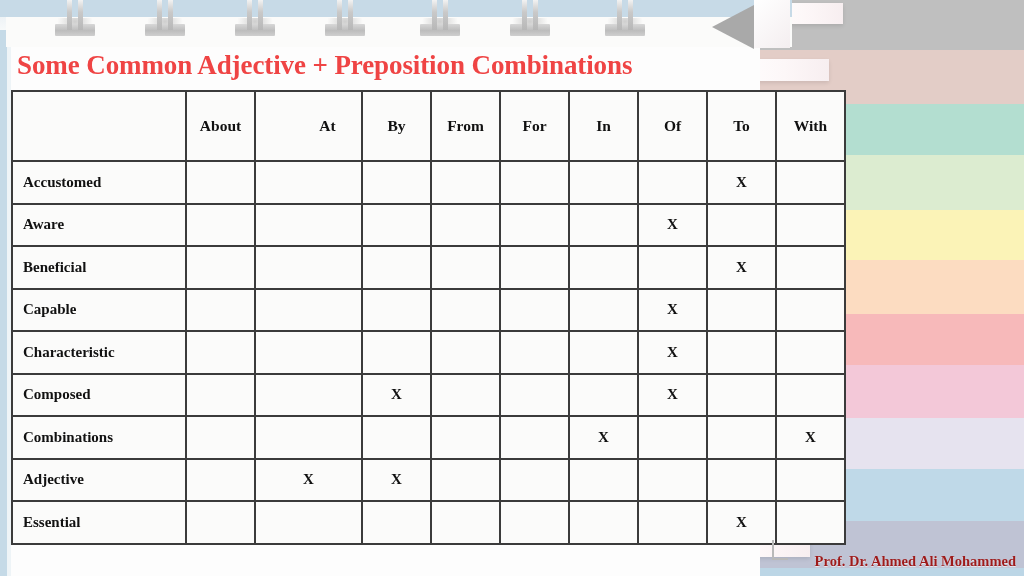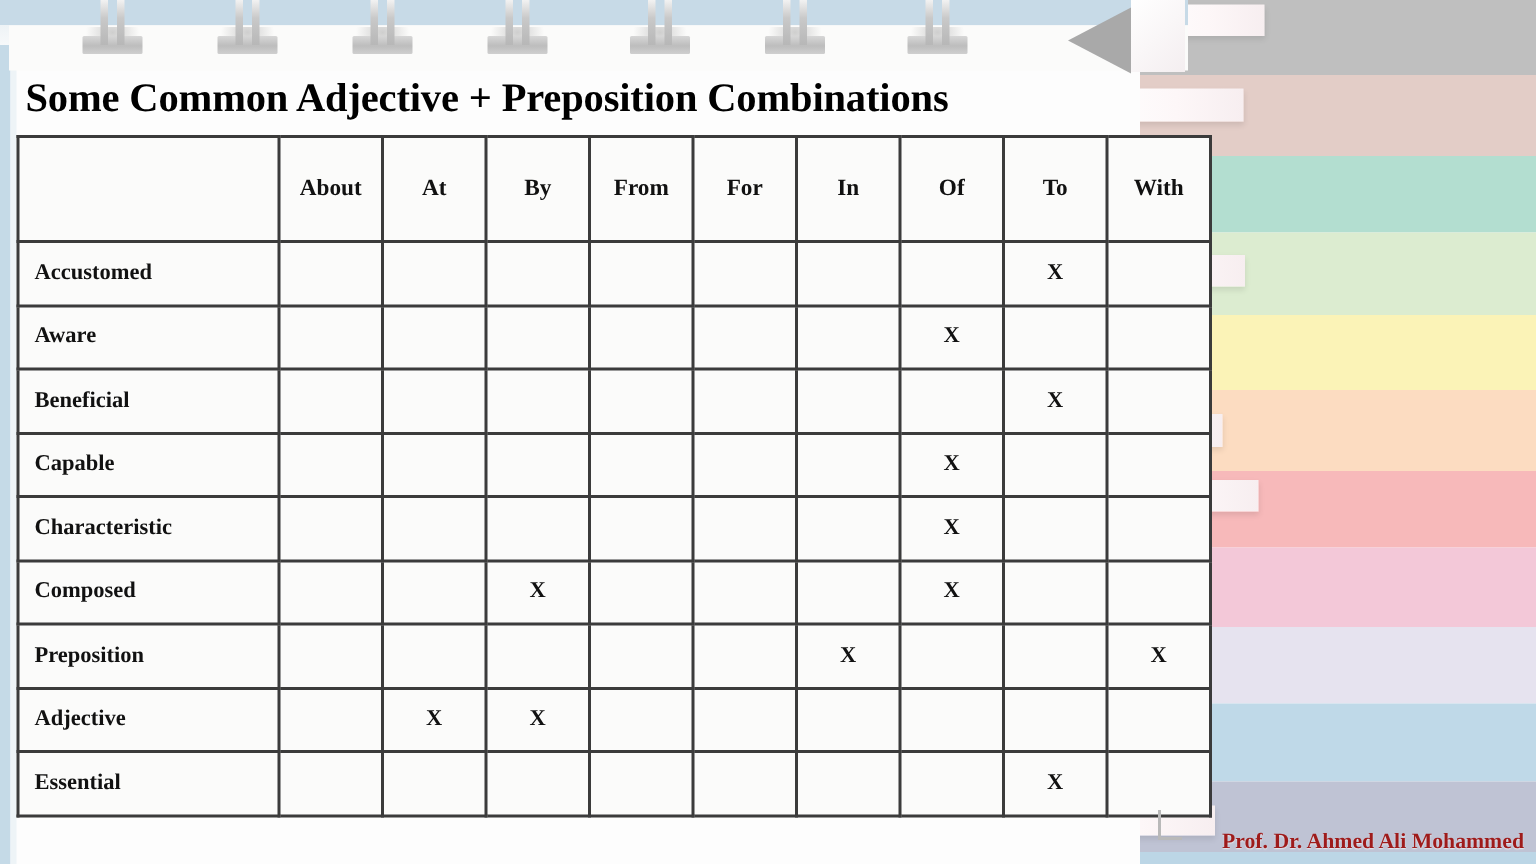--- a/index.html
+++ b/index.html
@@ -75,21 +75,21 @@
     background:linear-gradient(135deg,#ffffff 0%,#f4eef0 100%);
   }
 
   
   .title{
     position:absolute;left:17px;top:50px;
     font-family:"Liberation Serif", serif;
     font-weight:bold;
     font-size:27px;
     letter-spacing:-.1px;
-    color:#000000;
+    color:#ef4444;
     white-space:nowrap;
     text-shadow:0 1px 0 rgba(255,255,255,.6);
   }
 
   
   table.grid{
     position:absolute;left:11px;top:90px;
     border-collapse:collapse;
     background:#fbfbfa;
     table-layout:fixed;
@@ -220,21 +220,21 @@
   <div class="corner-fold"></div>
   <div class="corner-tri"></div>
 
   <div class="title">Some Common Adjective + Preposition Combinations</div>
 
   <table class="grid">
     <thead>
       <tr id="head-row">
           <th class="corner" style="width: 172px;"></th>
           <th style="width: 67px;">About</th>
-          <th style="width: 67px;">At</th>
+          <th style="width: 67px; padding-left: 38px;">At</th>
           <th style="width: 67px;">By</th>
           <th style="width: 67px;">From</th>
           <th style="width: 67px;">For</th>
           <th style="width: 67px;">In</th>
           <th style="width: 67px;">Of</th>
           <th style="width: 67px;">To</th>
           <th style="width: 67px;">With</th>
         </tr>
     </thead>
     <tbody id="body-rows">
@@ -304,21 +304,21 @@
           <td class="mark"></td>
           <td class="mark">X</td>
           <td class="mark"></td>
           <td class="mark"></td>
           <td class="mark"></td>
           <td class="mark">X</td>
           <td class="mark"></td>
           <td class="mark"></td>
         </tr>
         <tr>
-          <td class="adj">Preposition</td>
+          <td class="adj">Combinations</td>
           <td class="mark"></td>
           <td class="mark"></td>
           <td class="mark"></td>
           <td class="mark"></td>
           <td class="mark"></td>
           <td class="mark">X</td>
           <td class="mark"></td>
           <td class="mark"></td>
           <td class="mark">X</td>
         </tr>

